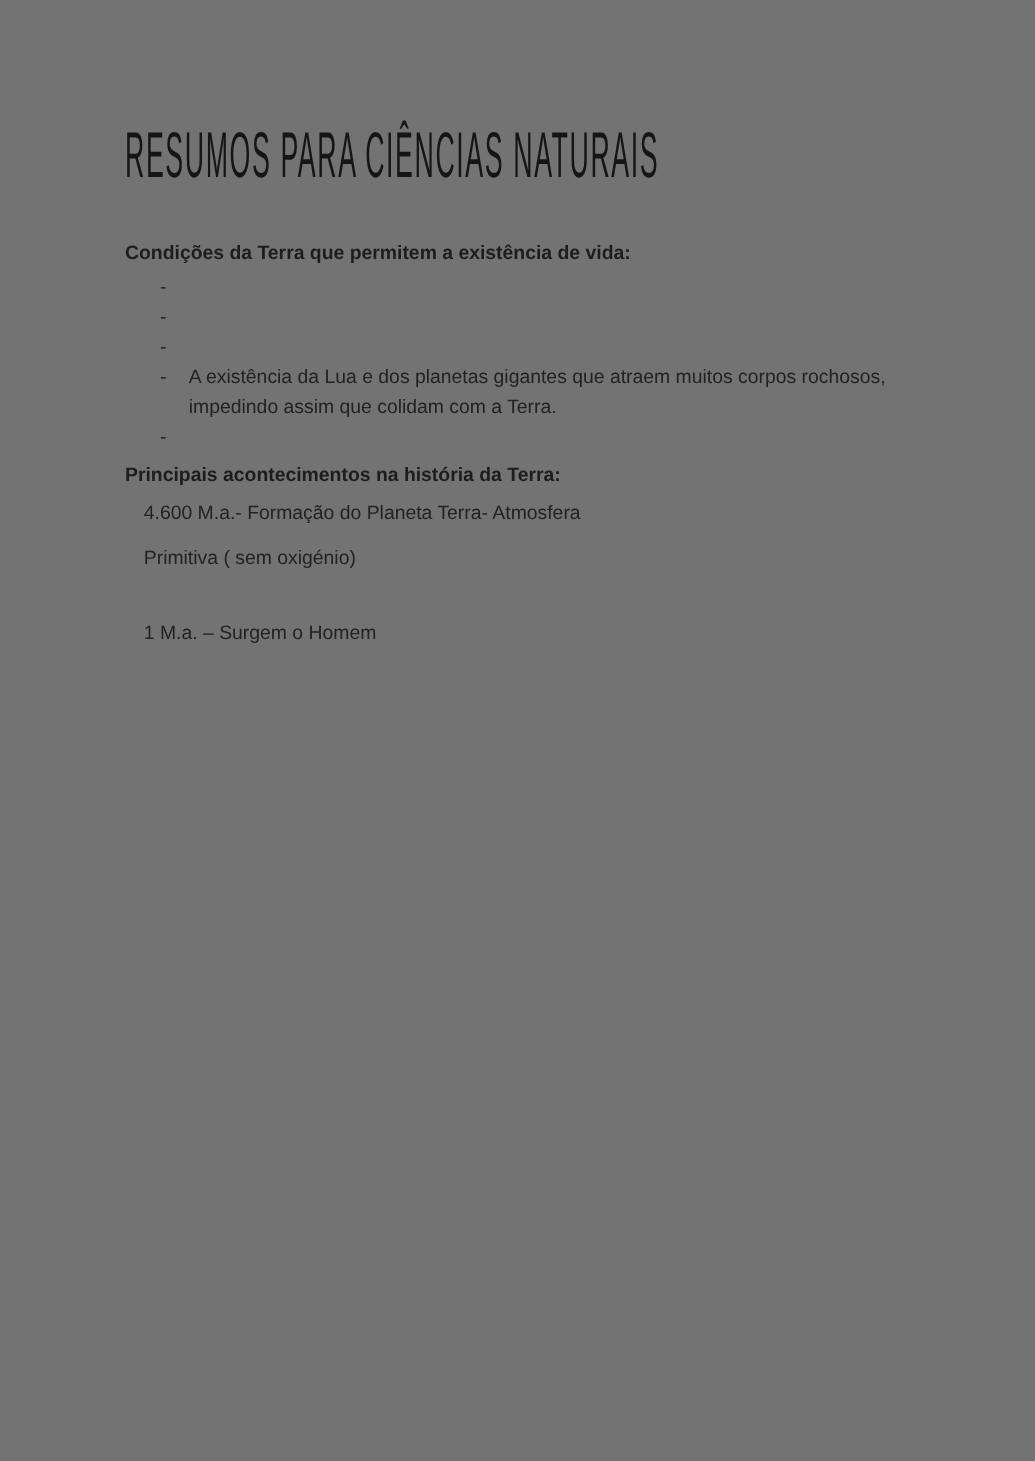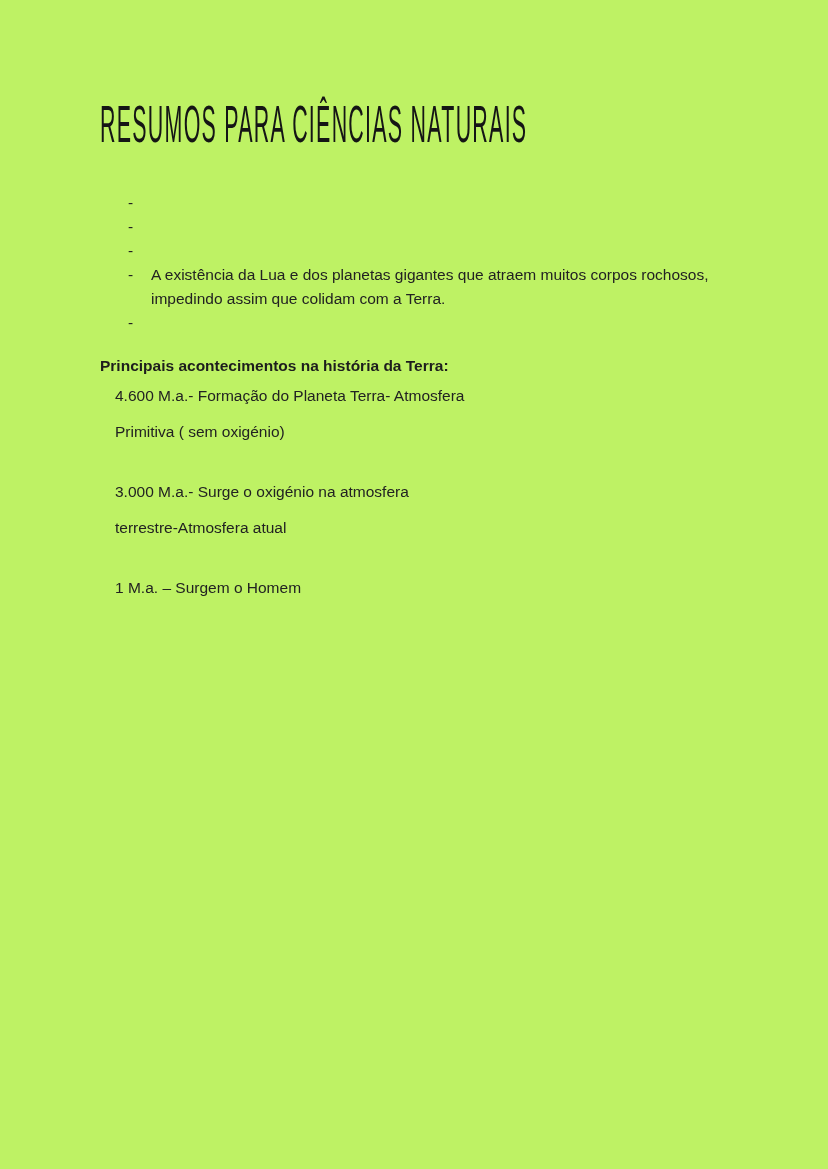--- a/index.html
+++ b/index.html
@@ -4,21 +4,21 @@
 <style>
   html, body {
     margin: 0;
     padding: 0;
     background: #ffffff;
   }
   .page {
     position: relative;
     width: 828px;
     height: 1169px;
-    background: #bef264;
+    background: #737373;
     overflow: hidden;
     font-family: "Liberation Sans", sans-serif;
     color: #222222;
   }
   .content {
     position: absolute;
     left: 100px;
     top: 98px;
     width: 660px;
   }
@@ -59,21 +59,21 @@
   .bullet-dash {
     flex: none;
     width: 23px;
     padding-left: 28px;
   }
   .bullet-text {
     flex: none;
     white-space: pre;
   }
   .timeline-heading {
-    margin-top: 19px;
+    margin-top: 7px;
   }
   .timeline-event {
     margin: 0 0 24px 15px;
     font-size: 15.5px;
     line-height: 36px;
     white-space: pre;
   }
   .timeline-event:last-child {
     margin-bottom: 0;
   }
@@ -82,20 +82,21 @@
 <body>
 
 <div class="page">
   <div class="content">
 
     <h1 class="doc-title">
       <span class="doc-title-inner">RESUMOS PARA CIÊNCIAS NATURAIS</span>
     </h1>
 
     <div class="section">
+      <h2 class="section-heading">Condições da Terra que permitem a existência de vida:</h2>
 
       <ul class="bullet-list">
         <li class="bullet-item">
           <span class="bullet-dash">-</span>
         </li>
         <li class="bullet-item">
           <span class="bullet-dash">-</span>
         </li>
         <li class="bullet-item">
           <span class="bullet-dash">-</span>
@@ -109,19 +110,17 @@
           <span class="bullet-dash">-</span>
         </li>
       </ul>
     </div>
 
     <div class="section">
       <h2 class="section-heading timeline-heading">Principais acontecimentos na história da Terra:</h2>
 
       <p class="timeline-event">4.600 M.a.- Formação do Planeta Terra- Atmosfera
 Primitiva ( sem oxigénio)</p>
-      <p class="timeline-event">3.000 M.a.- Surge o oxigénio na atmosfera
-terrestre-Atmosfera atual</p>
       <p class="timeline-event">1 M.a. – Surgem o Homem</p>
     </div>
 
   </div>
 </div>
 
 </body></html>

